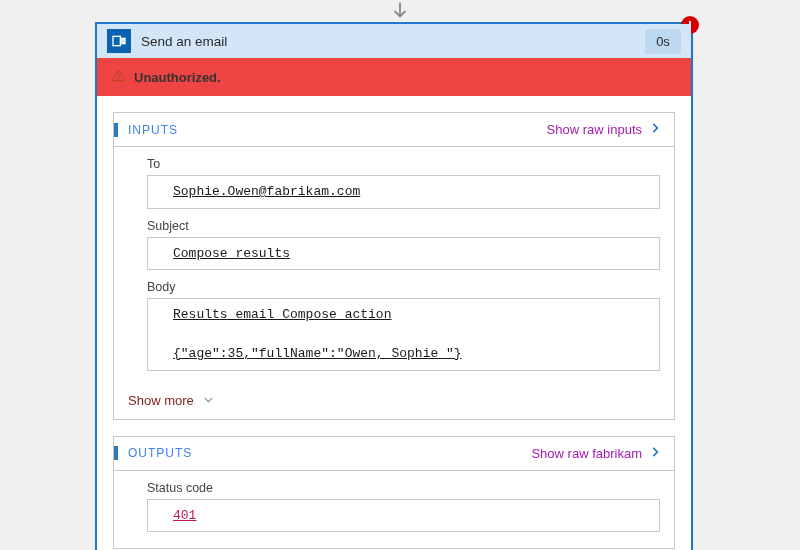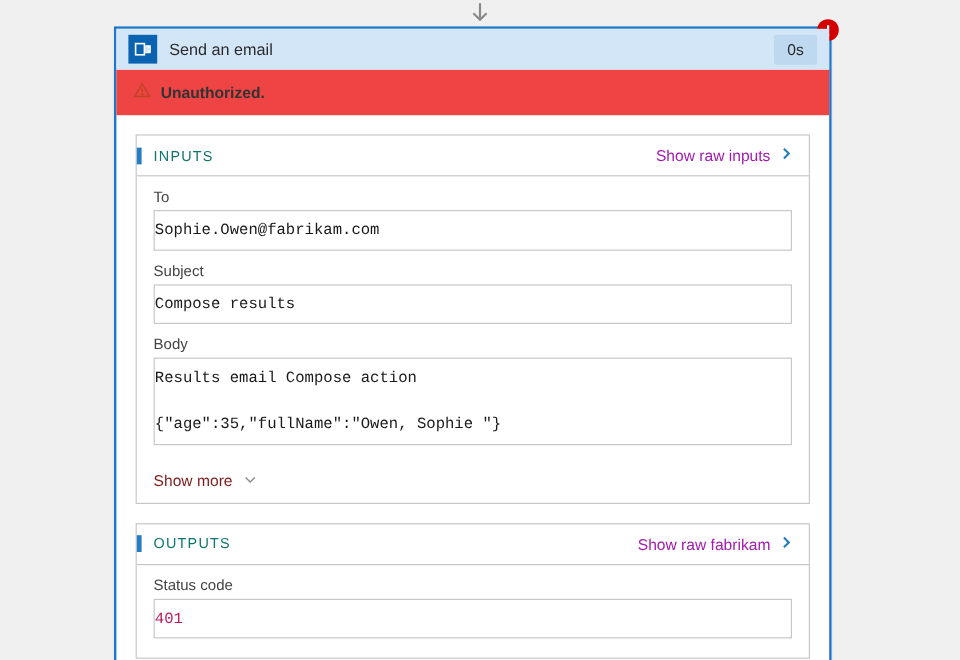--- a/index.html
+++ b/index.html
@@ -110,54 +110,56 @@
     align-items: center;
     justify-content: space-between;
     padding: 8px 12px 8px 0;
     border-bottom: 1px solid #c8c8c8;
   }
   .section-header .lbl {
     border-left: 4px solid #277bc0;
     padding-left: 10px;
     letter-spacing: 1px;
     font-size: 12px;
-    color: #0f766e;
+    color: #3b82f6;
     text-transform: uppercase;
   }
   .section-header .raw-link {
     color: #a21caf;
     font-size: 13px;
     display: flex;
     align-items: center;
     cursor: pointer;
   }
   .section-header .raw-link .chev {
     margin-left: 6px;
     color: #277bc0;
   }
   .section-body {
     padding: 10px 14px 6px 14px;
   }
   .field {
     margin-bottom: 10px;
+    margin-left: 19px;
   }
   .field-label {
     font-size: 12.5px;
     color: #444;
     margin-bottom: 4px;
   }
   .field-value {
     border: 1px solid #c8c8c8;
-    padding: 6px 0;
+    padding: 6px 25px;
     font-family: "Consolas", "Courier New", monospace;
     font-size: 13px;
     color: #1a1a1a;
     white-space: pre-wrap;
     min-height: 26px;
     line-height: 1.5;
+    text-decoration: underline;
   }
   .field-value.code-green {
     color: #be185d;
   }
   .show-more {
     padding: 6px 14px 10px 14px;
     font-size: 13px;
     color: #7f1d1d;
     display: flex;
     align-items: center;

